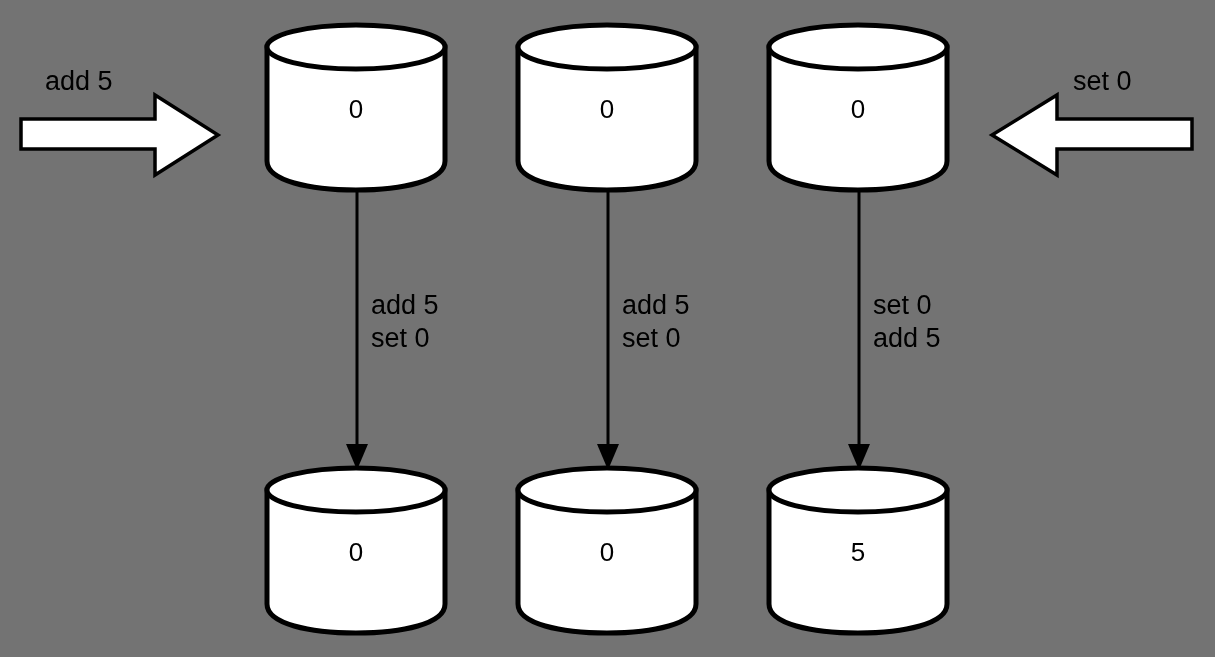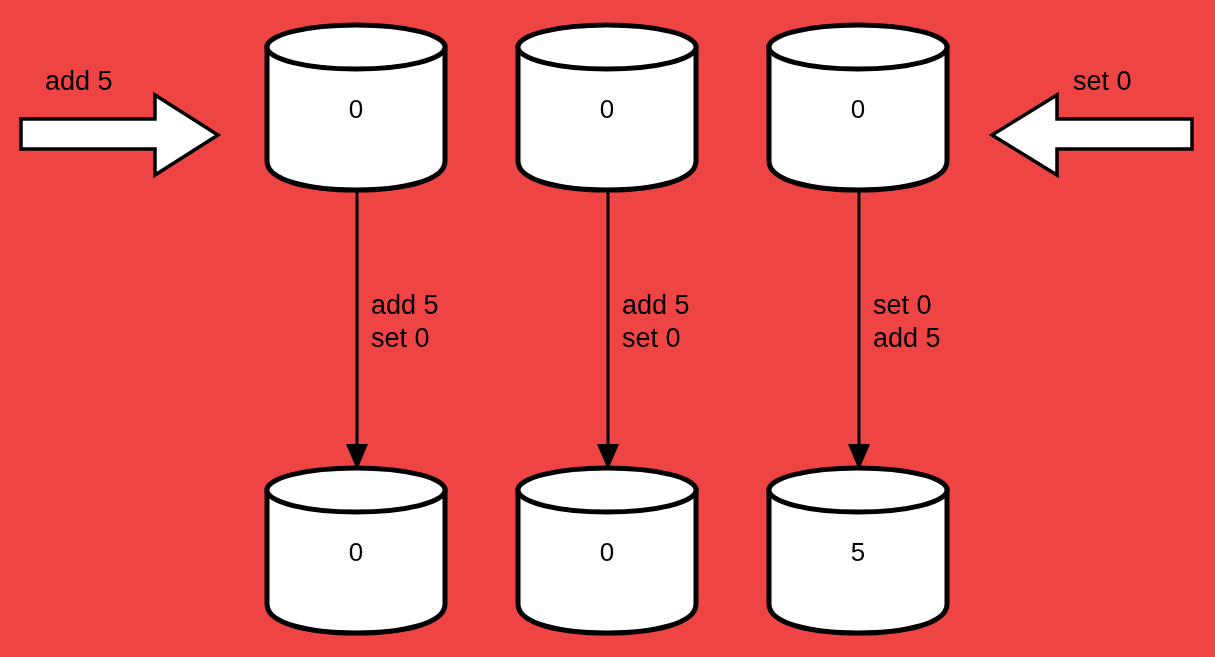--- a/index.html
+++ b/index.html
@@ -7,21 +7,21 @@
     padding: 0;
     background: #ffffff;
   }
   body {
     font-family: "Liberation Sans", sans-serif;
   }
   #canvas {
     position: relative;
     width: 1215px;
     height: 657px;
-    background: #ef4444;
+    background: #737373;
     overflow: hidden;
   }
   #diagram-svg {
     position: absolute;
     left: 0;
     top: 0;
     width: 1215px;
     height: 657px;
   }
   .stroke-shape {

